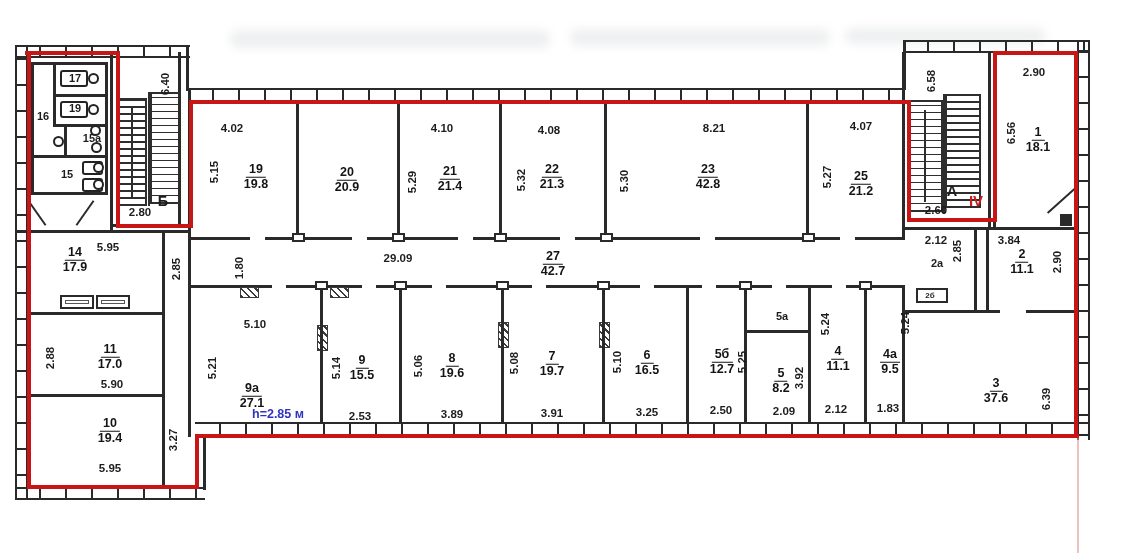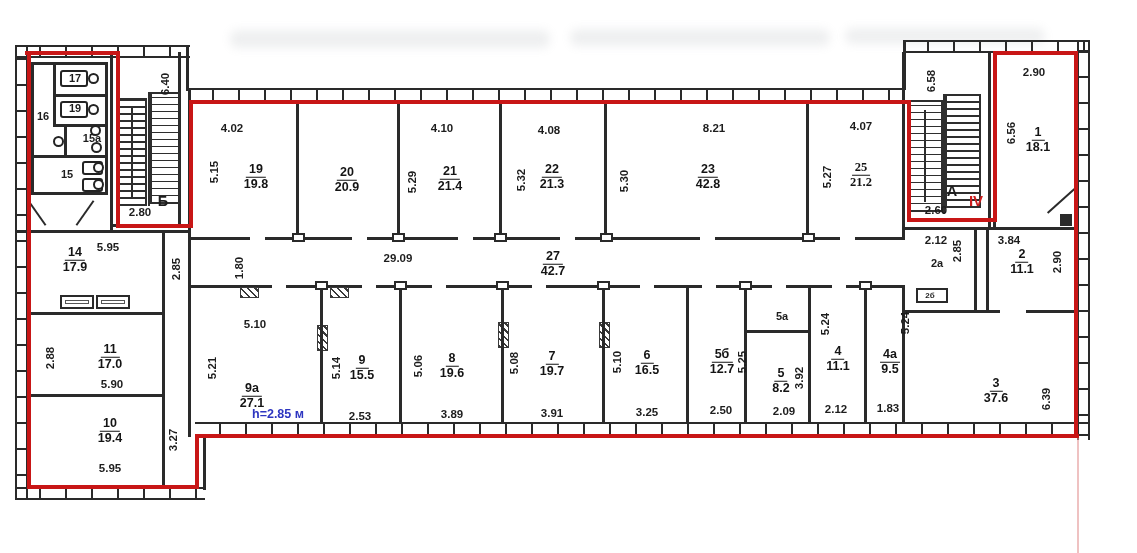--- a/index.html
+++ b/index.html
@@ -197,21 +197,21 @@
   <div class="rd" style="left:27px;top:51px;width:4px;height:438px"></div>
   <div class="rdf" style="left:1077px;top:438px;width:2px;height:115px"></div>
 
 
   <div id="fracs">
       <div class="frac" style="left: 256px; top: 177px;"><span class="n">19</span><span class="a">19.8</span></div>
       <div class="frac" style="left: 347px; top: 180px;"><span class="n">20</span><span class="a">20.9</span></div>
       <div class="frac" style="left: 450px; top: 179px;"><span class="n">21</span><span class="a">21.4</span></div>
       <div class="frac" style="left: 552px; top: 177px;"><span class="n">22</span><span class="a">21.3</span></div>
       <div class="frac" style="left: 708px; top: 177px;"><span class="n">23</span><span class="a">42.8</span></div>
-      <div class="frac" style="left: 861px; top: 175px; font-family: Liberation Serif, serif;"><span class="n">25</span><span class="a">21.2</span></div>
+      <div class="frac" style="left: 861px; top: 184px;"><span class="n">25</span><span class="a">21.2</span></div>
       <div class="frac" style="left: 553px; top: 264px;"><span class="n">27</span><span class="a">42.7</span></div>
       <div class="frac" style="left: 252px; top: 368px; margin-top: 28px;"><span class="n">9а</span><span class="a">27.1</span></div>
       <div class="frac" style="left: 362px; top: 368px;"><span class="n">9</span><span class="a">15.5</span></div>
       <div class="frac" style="left: 452px; top: 366px;"><span class="n">8</span><span class="a">19.6</span></div>
       <div class="frac" style="left: 552px; top: 364px;"><span class="n">7</span><span class="a">19.7</span></div>
       <div class="frac" style="left: 647px; top: 363px;"><span class="n">6</span><span class="a">16.5</span></div>
       <div class="frac" style="left: 722px; top: 362px;"><span class="n">5б</span><span class="a">12.7</span></div>
       <div class="frac" style="left: 781px; top: 381px;"><span class="n">5</span><span class="a">8.2</span></div>
       <div class="frac" style="left: 838px; top: 359px;"><span class="n">4</span><span class="a">11.1</span></div>
       <div class="frac" style="left: 890px; top: 362px;"><span class="n">4а</span><span class="a">9.5</span></div>

